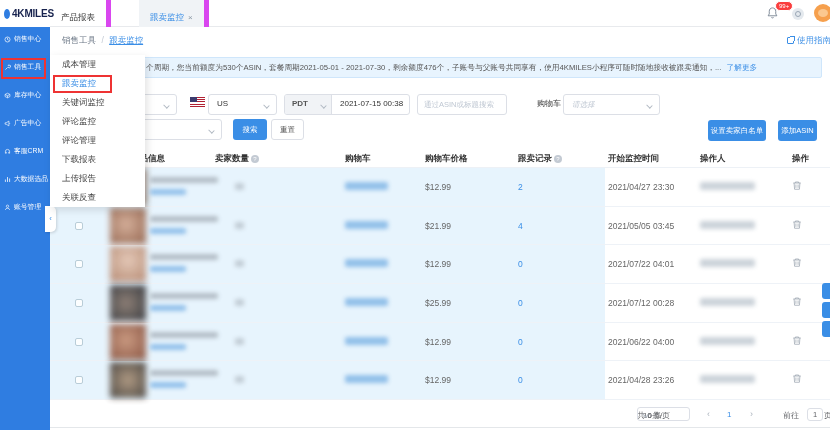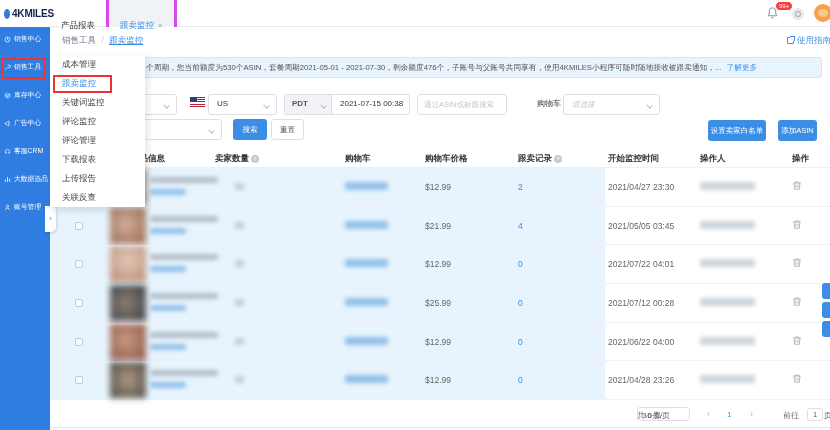--- a/index.html
+++ b/index.html
@@ -11,22 +11,22 @@
   .logo { position:absolute; left:0; top:0; width:50px; height:27px; background:#fff; display:flex; align-items:center; z-index:11; }
   .logo-mark { width:10px; height:10px; border-radius:50%; border:3px solid #2f7de1; margin:0 2px 0 4px; }
   .logo-text { font-size:10px; font-weight:bold; color:#17224d; letter-spacing:-0.2px; }
   .side-item { position:absolute; left:0; width:50px; height:24px; display:flex; align-items:center; gap:3px; padding-left:4px; color:#fff; font-size:6.8px; }
   .sicon { width:7px; height:7px; flex:0 0 7px; }
   .sicon svg { display:block; }
   .collapse-tab { position:absolute; left:45px; top:206px; width:11px; height:26px; background:#fff; border-radius:0 5px 5px 0; box-shadow:1px 1px 3px rgba(0,0,0,.15); z-index:12; color:#3a8ee6; font-size:8px; line-height:26px; text-align:center; }
 
   
   .tabbar { position:absolute; left:50px; top:0; width:780px; height:27px; background:#fff; border-bottom:1px solid #e8eaed; z-index:5; display:flex; }
-  .tab { height:27px; line-height:26px; padding:12px 11px; font-size:8.5px; color:#333; border-right:3px solid #d946ef; white-space:nowrap; }
-  .tab.active { color:#3a8ee6; background:#f0f3f6; }
+  .tab { height:27px; line-height:26px; padding:4px 11px; font-size:8.5px; color:#333; border-right:5px solid #d946ef; white-space:nowrap; }
+  .tab.active { color:#3a8ee6; background:#f0f3f6;margin-left:28px; }
   .tab .close { color:#8a97a5; margin-left:4px; font-size:8px; }
   .top-icons { position:absolute; top:0; left:760px; width:70px; height:27px; z-index:6; }
   .bell { position:absolute; left:6px; top:6px; }
   .badge { position:absolute; left:15px; top:1px; background:#fa3e3e; color:#fff; font-size:6px; line-height:8px; padding:0 3px; border-radius:5px; border:1px solid #fff; }
   .gray-circle { position:absolute; left:32px; top:8px; width:12px; height:12px; border-radius:50%; background:#e4e9ee; }
   .gray-circle i { position:absolute; left:3px; top:3px; width:6px; height:6px; border-radius:50%; border:1px solid #9aa7b5; display:block; }
   .avatar { position:absolute; left:54px; top:4px; width:18px; height:18px; border-radius:50%; background:#f6a04d; }
   .avatar i { position:absolute; left:4px; top:5px; width:10px; height:8px; border-radius:50%; background:#fbc88f; display:block; }
 
   

